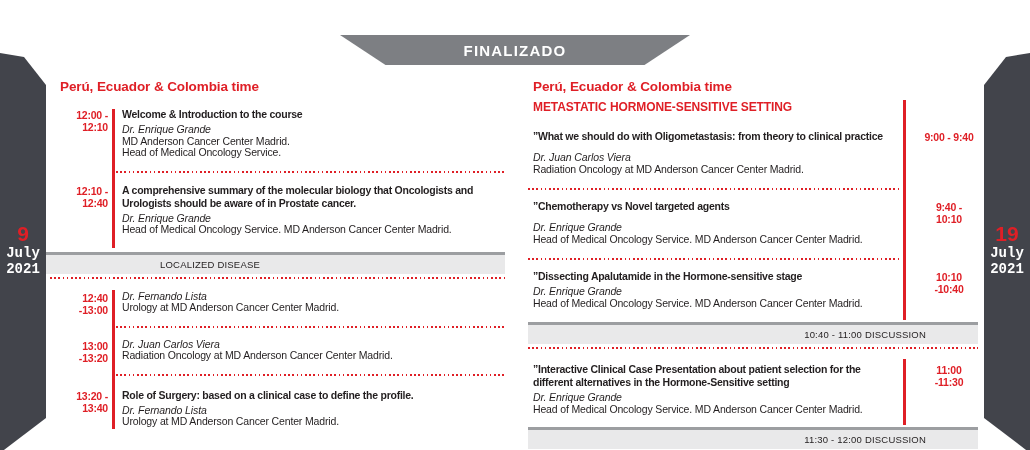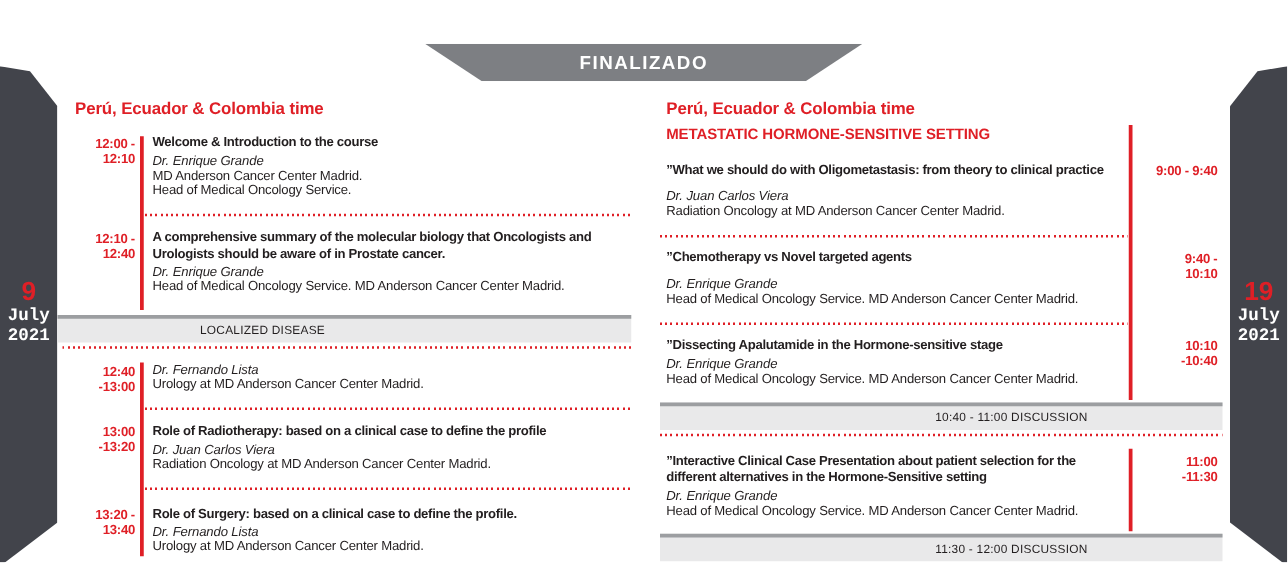--- a/index.html
+++ b/index.html
@@ -40,41 +40,41 @@
   .col-right .tz-header{margin:0 0 4px 5px;}
   .meta-header{color:var(--red);font-weight:bold;font-size:12px;padding:2px 80px 16px 5px;letter-spacing:-0.1px;}
   
   .lblock{position:relative;}
   .lblock::before{content:"";position:absolute;left:54px;top:3px;bottom:3px;width:3px;background:var(--red);}
   .rblock{position:relative;}
   .rblock::after{content:"";position:absolute;right:72px;top:2px;bottom:2px;width:3px;background:var(--red);}
   .lsession{position:relative;padding:2px 0 12px 64px;}
   .lsession .time{position:absolute;left:0;top:3px;width:50px;text-align:right;}
   .rsession{position:relative;padding:8px 80px 13px 5px;}
-  .rsession .time{position:absolute;right:4px;top:9px;width:62px;text-align:right;padding-left:12px;}
+  .rsession .time{position:absolute;right:4px;top:9px;width:62px;text-align:center;padding-left:12px;}
   .rsession.first{padding-top:0;}
   .rsession.first .time{top:1px;}
   .time{color:var(--red);font-weight:bold;font-size:10.5px;letter-spacing:-0.2px;}
   .s-title{font-weight:bold;font-size:10.5px;line-height:13px;letter-spacing:-0.25px;color:var(--ink);margin-bottom:3px;}
   .s-speaker{font-style:italic;font-size:10.5px;line-height:11.5px;letter-spacing:-0.1px;}
   .s-role{font-size:10.5px;line-height:11.5px;letter-spacing:-0.15px;}
   
   .dots{height:2px;background:repeating-linear-gradient(90deg,var(--red) 0 1.6px,transparent 1.6px 4.2px);}
   .lsep{margin:0 0 9px 58px;}
   .rsep{margin:0 76px 2px 0;}
   .fsep-left{margin:3px 0 8px -8px;}
   .fsep-right{margin:3px 0 8px 0;}
   
   .section-bar{
     border-top:3px solid var(--barline);background:var(--bargray);
     height:22px;display:flex;align-items:center;
     font-size:9.5px;color:var(--ink);letter-spacing:0.2px;font-weight:normal;
   }
   .bar-left{margin:1px 0 0 -12px;padding-left:114px;}
-  .bar-right{justify-content:flex-end;padding-right:108px;}
+  .bar-right{justify-content:flex-end;padding-right:52px;}
   .spacer6{height:6px;}
 </style>
 </head>
 <body>
 
 <div class="page">
 
   <div class="top-banner">
     <span>FINALIZADO</span>
   </div>
@@ -122,21 +122,20 @@
 
     <div class="lblock">
       <div class="lsession" style="padding-top:4px">
         <span class="time" style="top:5px">12:40 -13:00</span>
         <div class="s-speaker">Dr. Fernando Lista</div>
         <div class="s-role">Urology at MD Anderson Cancer Center Madrid.</div>
       </div>
       <div class="dots lsep"></div>
       <div class="lsession">
         <span class="time">13:00 -13:20</span>
-        <div class="s-title">Role of Radiotherapy: based on a clinical case to define the profile</div>
         <div class="s-speaker">Dr. Juan Carlos Viera</div>
         <div class="s-role">Radiation Oncology at MD Anderson Cancer Center Madrid.</div>
       </div>
       <div class="dots lsep"></div>
       <div class="lsession" style="padding-top:4px;padding-bottom:4px">
         <span class="time" style="top:5px">13:20 - 13:40</span>
         <div class="s-title">Role of Surgery: based on a clinical case to define the profile.</div>
         <div class="s-speaker">Dr. Fernando Lista</div>
         <div class="s-role">Urology at MD Anderson Cancer Center Madrid.</div>
       </div>

